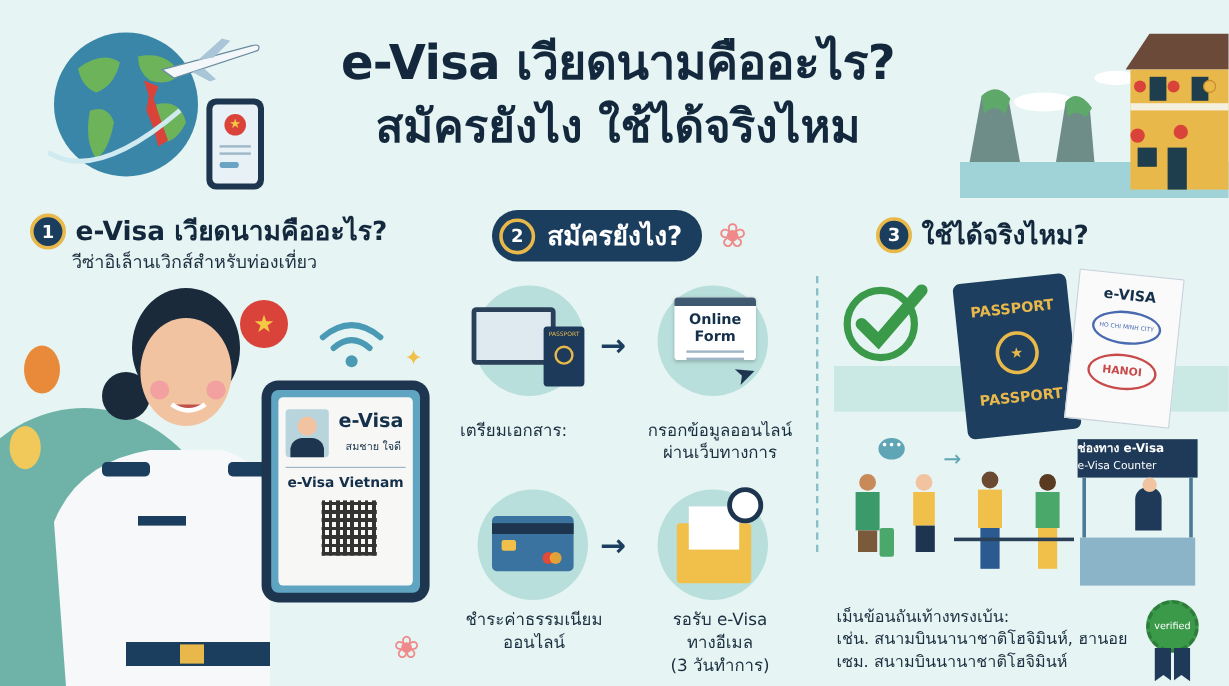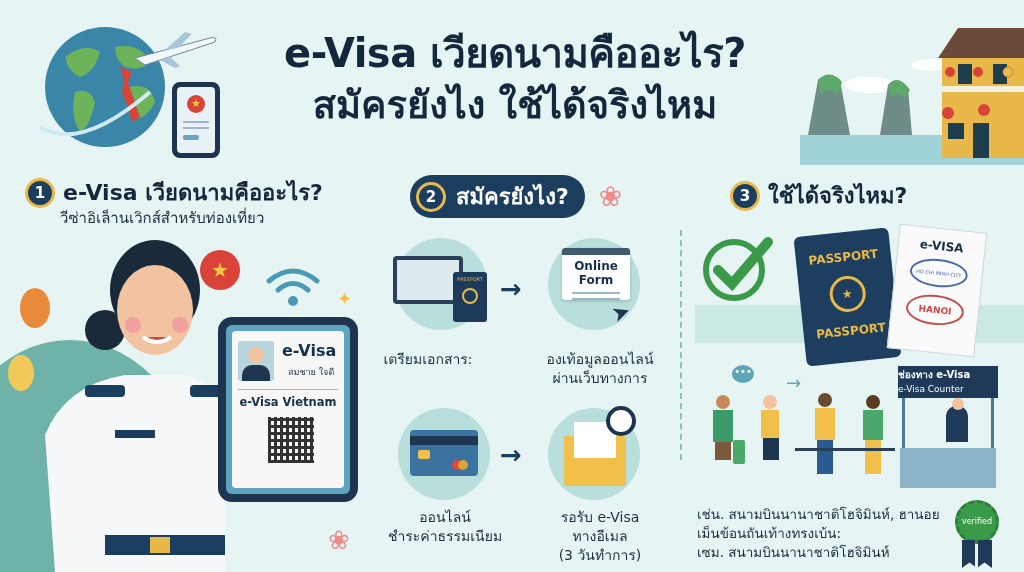--- a/index.html
+++ b/index.html
@@ -203,42 +203,42 @@
     <div style="font-weight:bold;font-size:12px;">Form</div>
     <div style="width:48px;height:2px;background:#9fb6c6;margin:5px auto 0;"></div>
     <div style="width:48px;height:2px;background:#9fb6c6;margin:4px auto 0;"></div>
   </div>
   <div style="position:absolute;left:64px;top:62px;font-size:22px;color:#1e3550;transform:rotate(-20deg);">➤</div>
 </div>
 <div class="step-label" style="left:358px;top:350px;width:140px;">
   <div>เตรียมเอกสาร:</div>
 </div>
 <div class="step-label" style="left:520px;top:350px;width:160px;">
-  <div>องเท้อมูลออนไลน์</div>
+  <div>กรอกข้อมูลออนไลน์</div>
   <div>ผ่านเว็บทางการ</div>
 </div>
 
 <div class="step-circle" style="left:398px;top:408px;">
   <div style="position:absolute;left:12px;top:22px;width:68px;height:46px;background:#3a72a0;border-radius:4px;">
     <div style="height:9px;background:#1e3550;margin-top:6px;"></div>
     <div style="position:absolute;left:8px;top:20px;width:12px;height:9px;background:#f0c04a;border-radius:2px;"></div>
     <div style="position:absolute;right:16px;top:30px;width:10px;height:10px;border-radius:50%;background:#e04a3a;"></div>
     <div style="position:absolute;right:10px;top:30px;width:10px;height:10px;border-radius:50%;background:#f0a830;opacity:.9;"></div>
   </div>
 </div>
 <div class="arrow" style="left:500px;top:440px;">→</div>
 <div class="step-circle" style="left:548px;top:408px;">
   <div style="position:absolute;left:16px;top:28px;width:62px;height:50px;background:#f0c04a;border-radius:3px;">
     <div style="position:absolute;left:10px;top:-14px;width:42px;height:36px;background:#fff;"></div>
   </div>
   <div style="position:absolute;left:58px;top:-2px;width:30px;height:30px;border-radius:50%;background:#fff;border:4px solid #1e3550;"></div>
 </div>
 <div class="step-label" style="left:375px;top:508px;width:140px;">
+  <div>ชำระค่าธรรมเนียม</div>
   <div>ออนไลน์</div>
-  <div>ชำระค่าธรรมเนียม</div>
 </div>
 <div class="step-label" style="left:520px;top:508px;width:160px;">
   <div>รอรับ e-Visa</div>
   <div>ทางอีเมล</div>
   <div>(3 วันทำการ)</div>
 </div>
 
 <div class="divider"></div>
 
 <div class="sec-head" style="left:730px;top:178px;">
@@ -301,21 +301,21 @@
 </div>
 <div class="abs" style="left:900px;top:398px;width:96px;height:90px;">
   <div style="position:absolute;left:2px;top:0;width:3px;height:50px;background:#4a7a98;"></div>
   <div style="position:absolute;right:2px;top:0;width:3px;height:50px;background:#4a7a98;"></div>
   <div style="position:absolute;left:46px;top:8px;width:22px;height:36px;background:#1e3a58;border-radius:10px 10px 0 0;"></div>
   <div style="position:absolute;left:52px;top:0px;width:12px;height:12px;border-radius:50%;background:#f2c3a0;"></div>
   <div style="position:absolute;left:0;top:50px;width:100%;height:40px;background:#8cb4c8;"></div>
 </div>
 
 <div class="bottom-text">
+  <div>เม็นข้อนถันเท้างทรงเบ้น:</div>
   <div>เช่น. สนามบินนานาชาติโฮจิมินห์, ฮานอย</div>
-  <div>เม็นข้อนถันเท้างทรงเบ้น:</div>
   <div>เซม. สนามบินนานาชาติโฮจิมินห์</div>
 </div>
 
 <div class="abs" style="left:955px;top:500px;width:44px;height:44px;border-radius:50%;background:#3a9a4a;border:3px dashed #2e7d3a;color:#fff;font-size:8px;text-align:center;line-height:38px;">
   <span>verified</span>
 </div>
 <div class="abs" style="left:962px;top:540px;width:30px;height:28px;background:linear-gradient(90deg,#1e3a58 45%,transparent 45% 55%,#1e3a58 55%);clip-path:polygon(0 0,100% 0,100% 100%,75% 80%,50% 100%,25% 80%,0 100%);"></div>
 
 </body></html>

